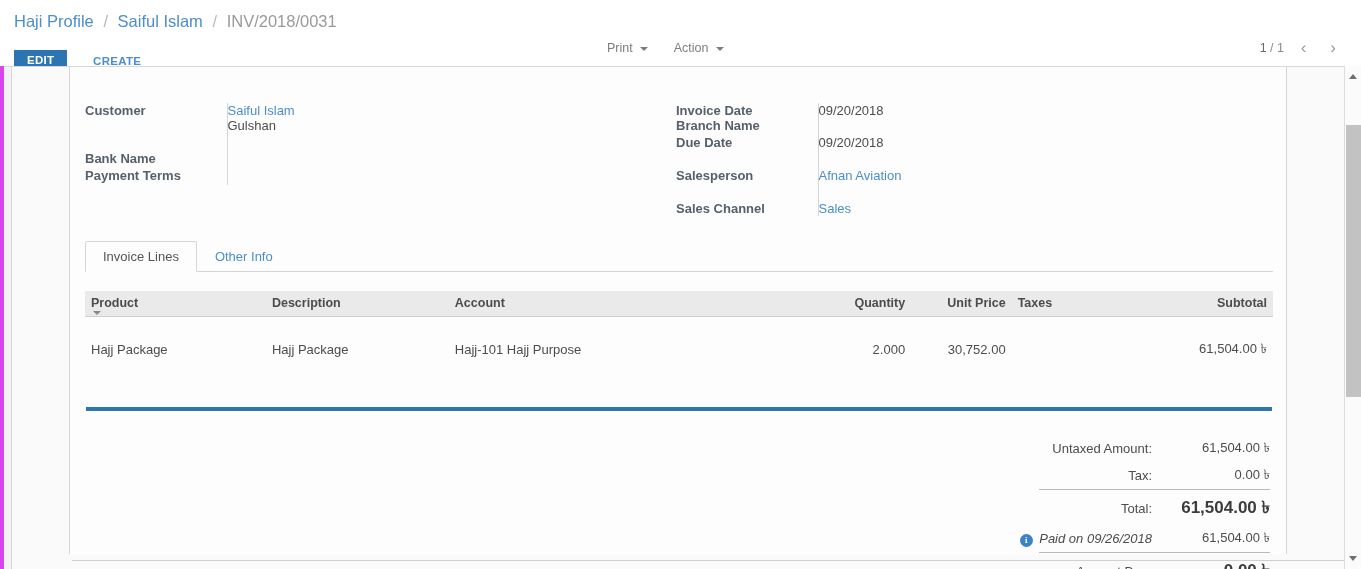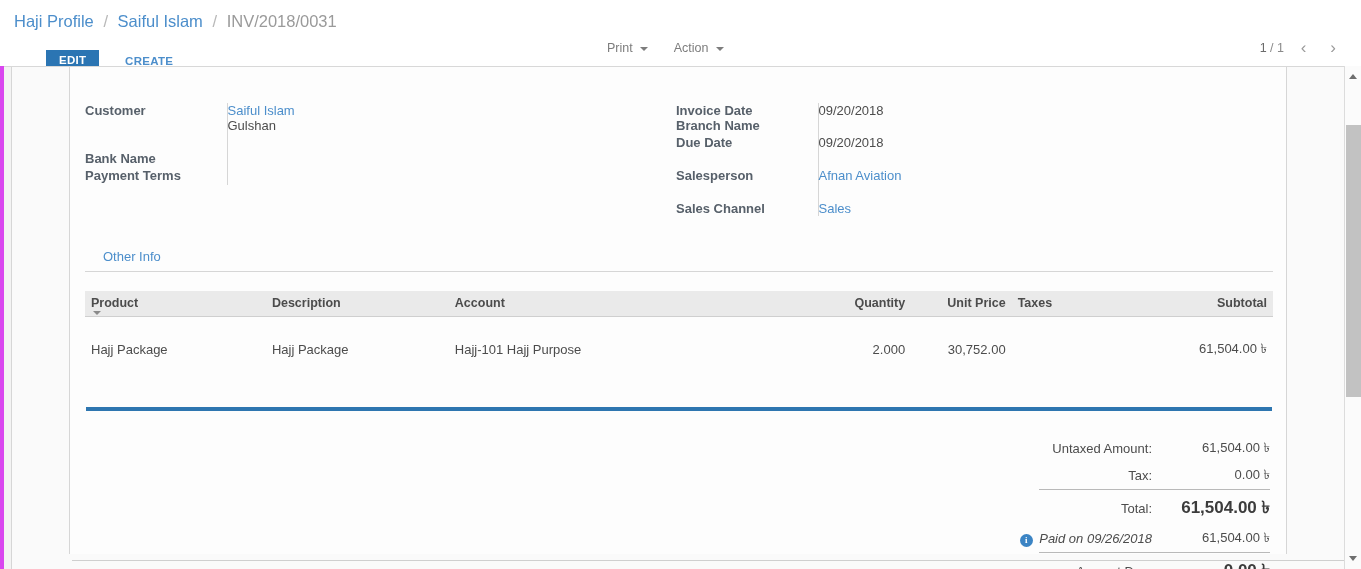--- a/index.html
+++ b/index.html
@@ -21,21 +21,21 @@
     background: #ffffff;
   }
   .breadcrumb {
     position: absolute; left: 14px; top: 11px;
     font-size: 16.5px; line-height: 20px; white-space: nowrap;
   }
   .bc-link { color: #4c8ecb; text-decoration: none; }
   .bc-sep { color: #b8b8b8; padding: 0 5px; }
   .bc-current { color: #9a9a9a; }
 
-  .btn-row { position: absolute; left: 14px; top: 50px; height: 22px; margin-left: 32px; }
+  .btn-row { position: absolute; left: 14px; top: 50px; height: 22px; }
   .btn-edit {
     display: inline-block; background: #2b75b3; color: #fff;
     font-size: 11.5px; font-weight: bold; letter-spacing: .3px;
     padding: 4px 13px 5px; border: none; cursor: pointer;
     vertical-align: middle;
   }
   .btn-create {
     display: inline-block; color: #4c8ecb; background: none; border: none;
     font-size: 11.5px; font-weight: bold; letter-spacing: .3px;
     margin-left: 16px; cursor: pointer; vertical-align: middle;
@@ -301,20 +301,21 @@
               <td class="val">
                 <a class="val-link" href="#">Sales</a>
               </td>
             </tr>
           </tbody>
             </table>
         </div>
 
         <div class="notebook">
           <div class="tabs">
+            <div class="tab active">Invoice Lines</div>
             <div class="tab">Other Info</div>
           </div>
         </div>
 
         <div class="lines-wrap">
           <table class="lines">
             <thead>
               <tr>
                 <th class="col-product">
                   <span>Product</span>

